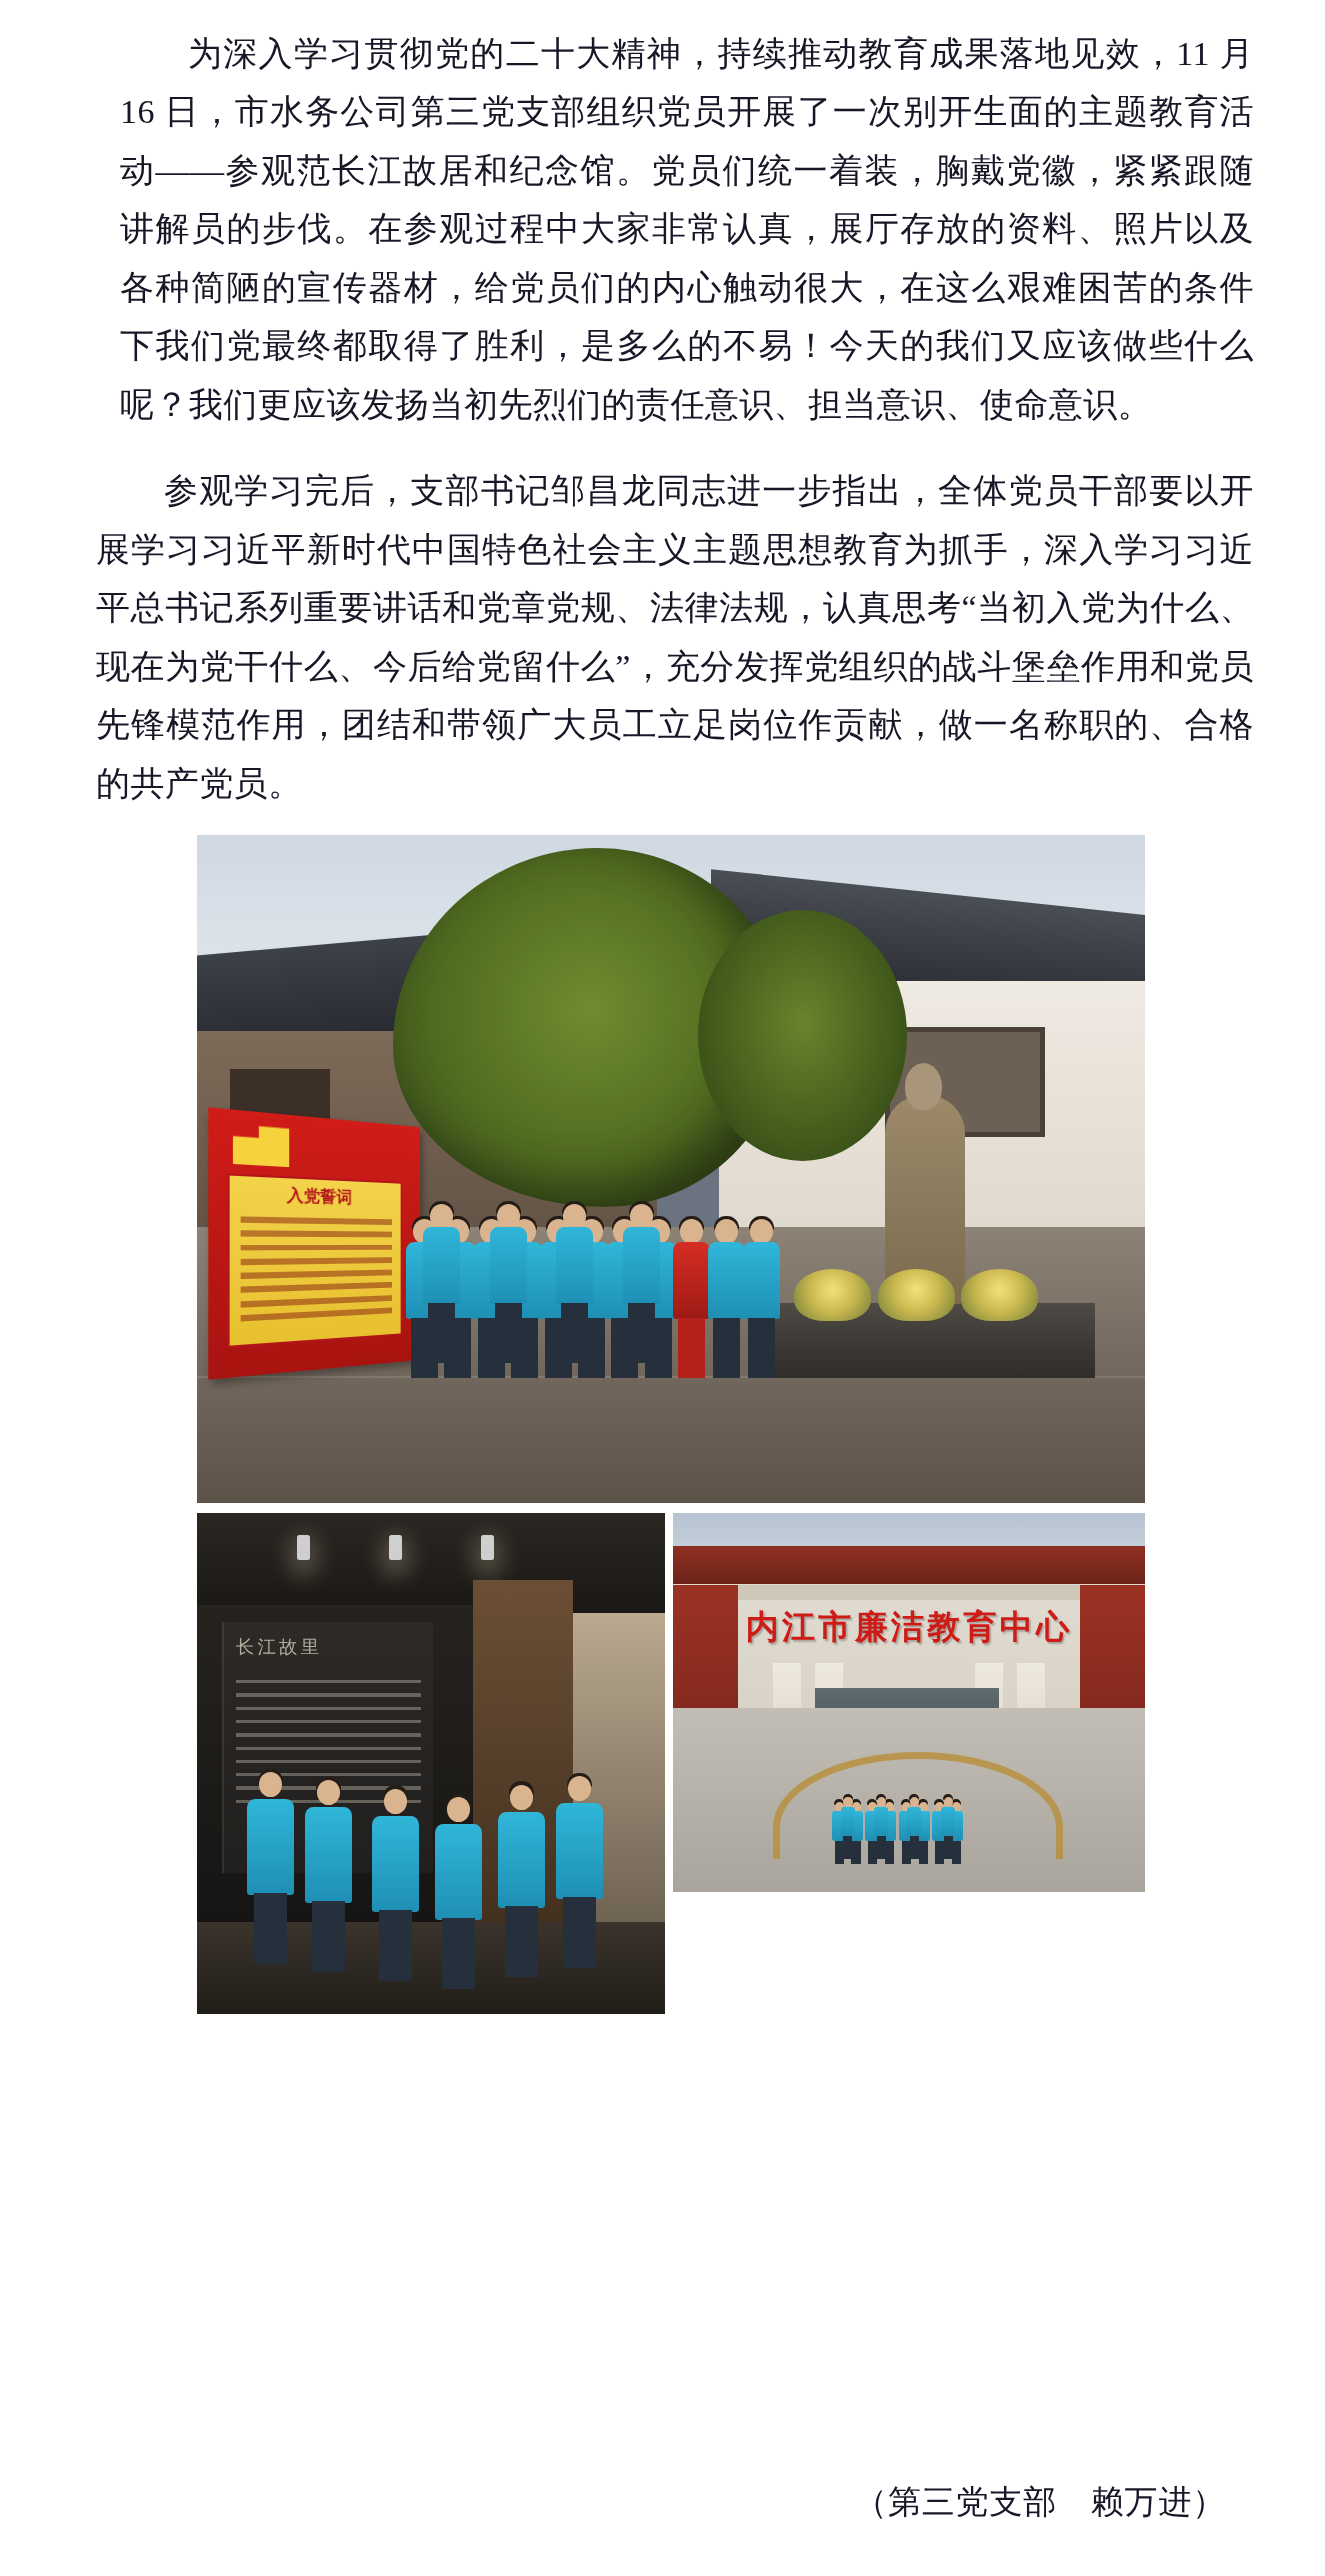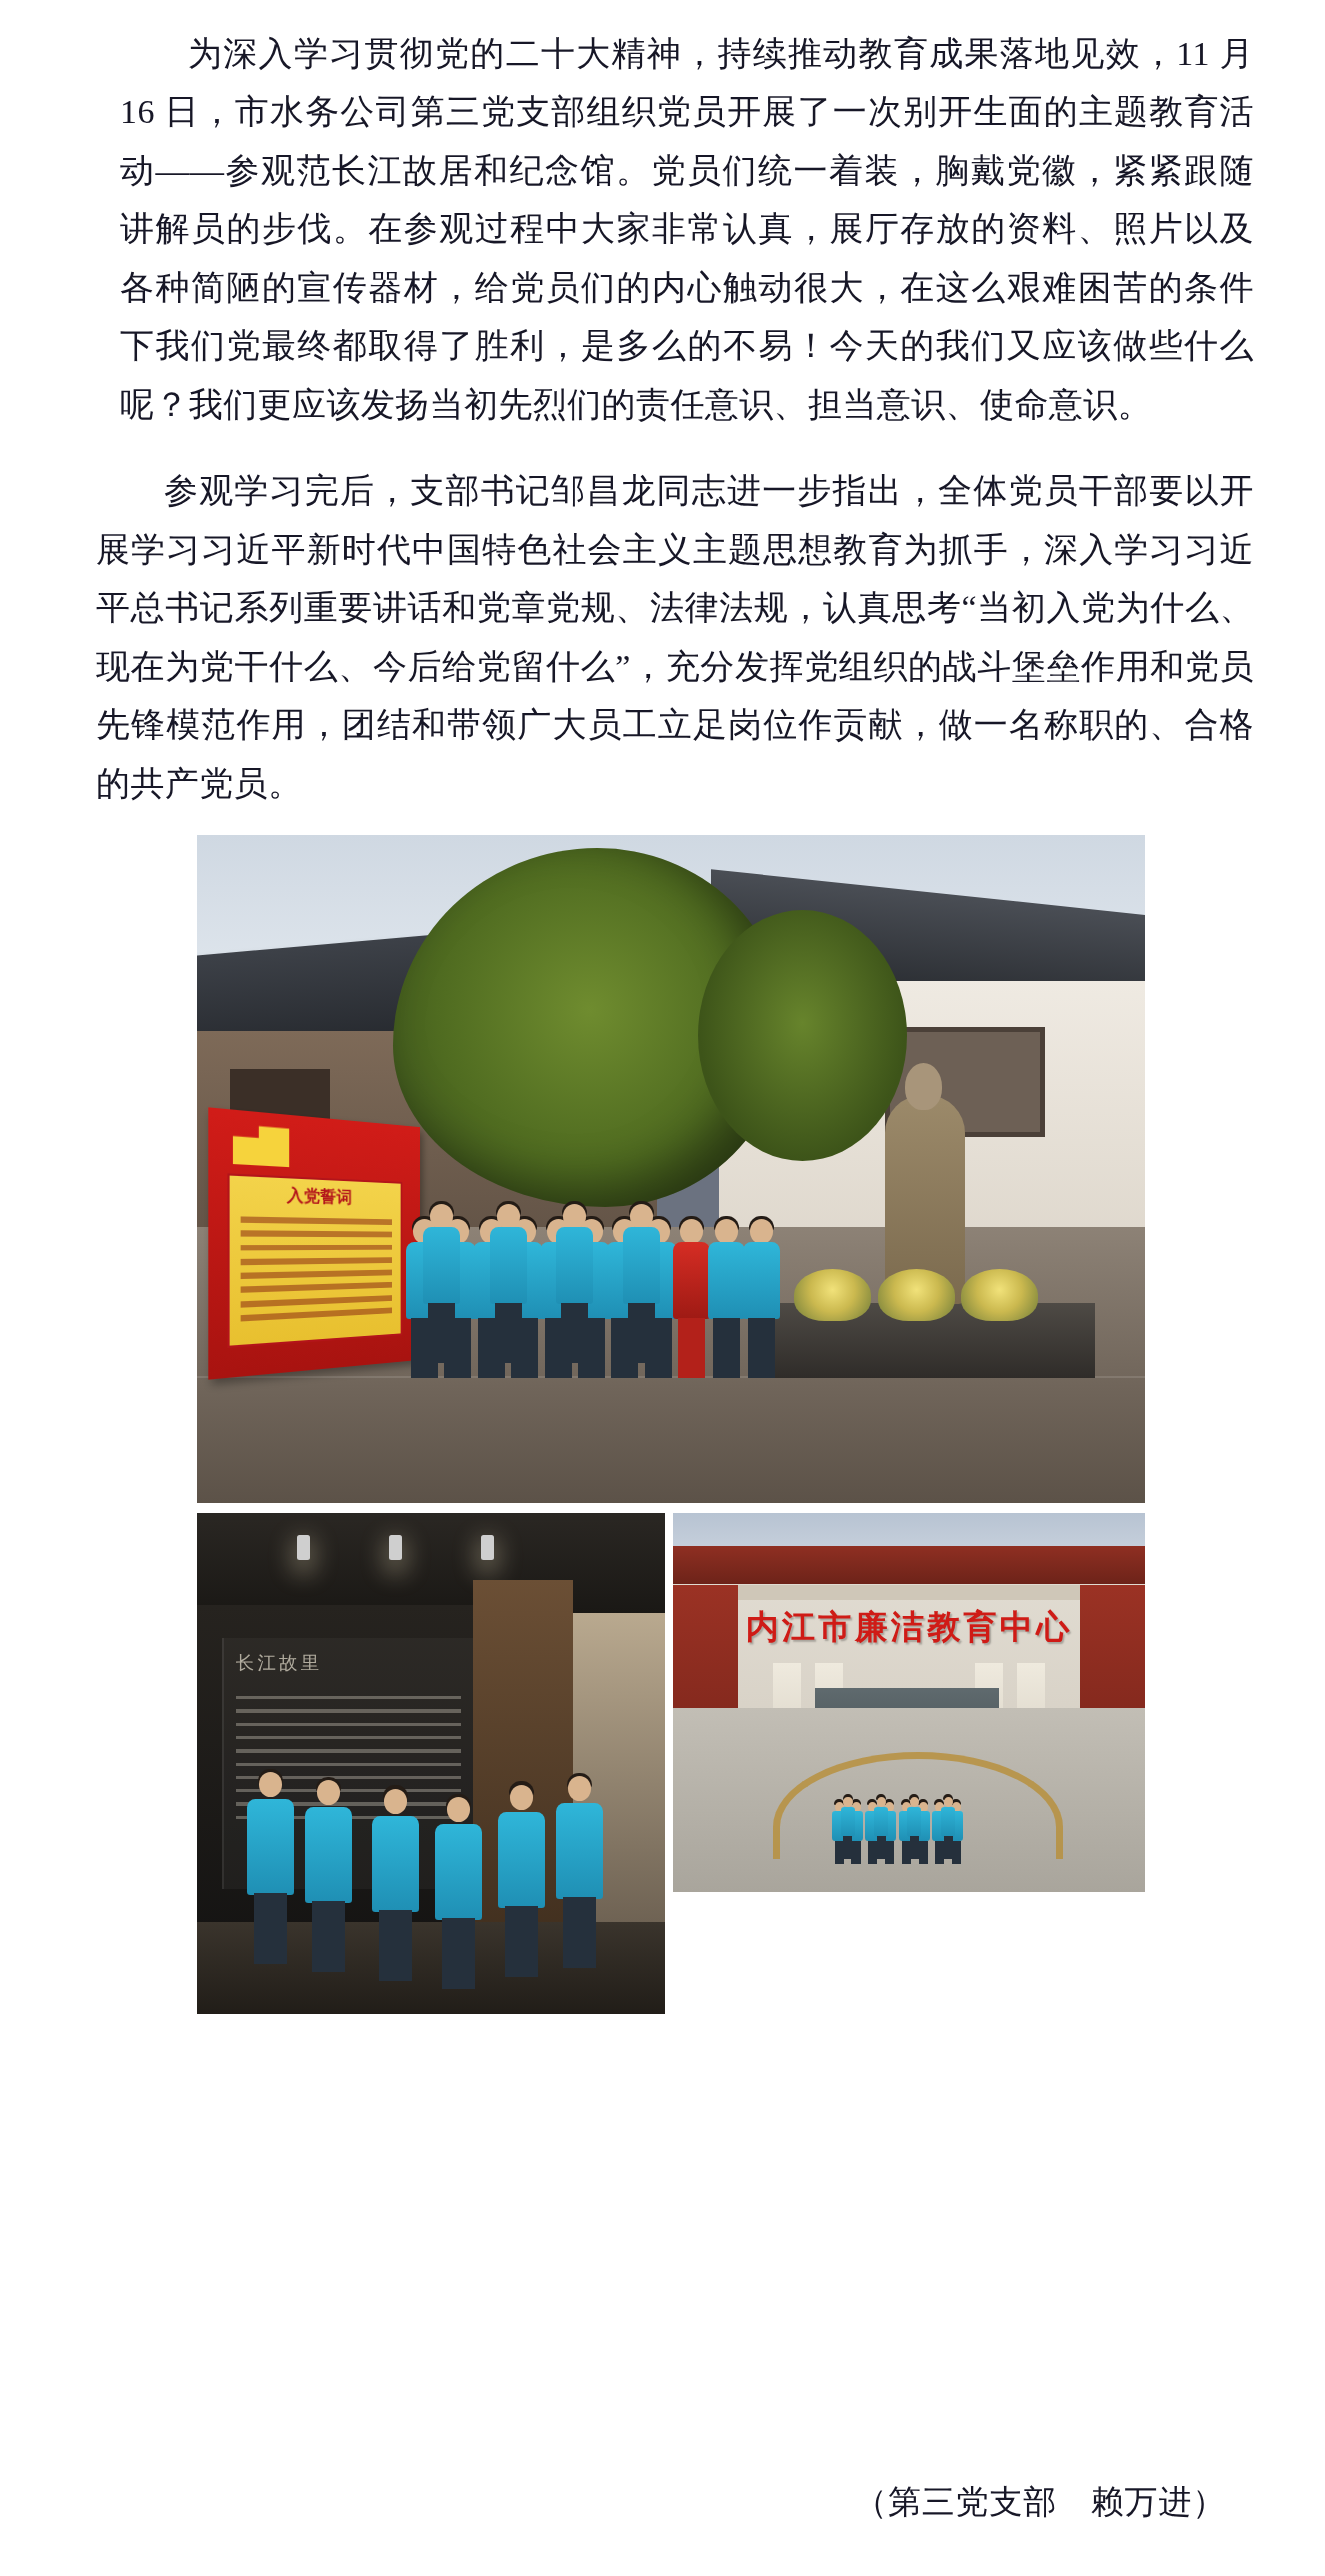--- a/index.html
+++ b/index.html
@@ -189,24 +189,23 @@
   }
   .hall-light {
     position: absolute; top: 22px; width: 13.4px; height: 25px; background: #cfcfcf;
     border-radius: 2.5px; box-shadow: 0 8.4px 22px 6.7px rgba(255,240,200,.25);
   }
   .hall-wall {
     position: absolute; left: 0; top: 92px; width: 276px; height: 351px;
     background: linear-gradient(#26231f, #141312);
   }
   .hall-panel {
-    position: absolute; left: 25px; top: 125px; width: 209px; height: 251px;
+    position: absolute; left: 25px; top: 109px; width: 209px; height: 251px;
     background: rgba(255,255,255,.04);
     border-left: 2.5px solid rgba(255,255,255,.08);
-    padding-left: 40px;
   }
   .hall-panel-title {
     position: absolute; left: 11.7px; top: 11.7px; color: #c9c3b4;
     font-size: 18.4px; letter-spacing: 3.3px; opacity: .85;
     font-family: "DejaVu Sans", sans-serif;
   }
   .hall-panel-text {
     position: absolute; left: 11.7px; top: 58px; right: 11.7px;
   }
   .hall-panel-text div {

